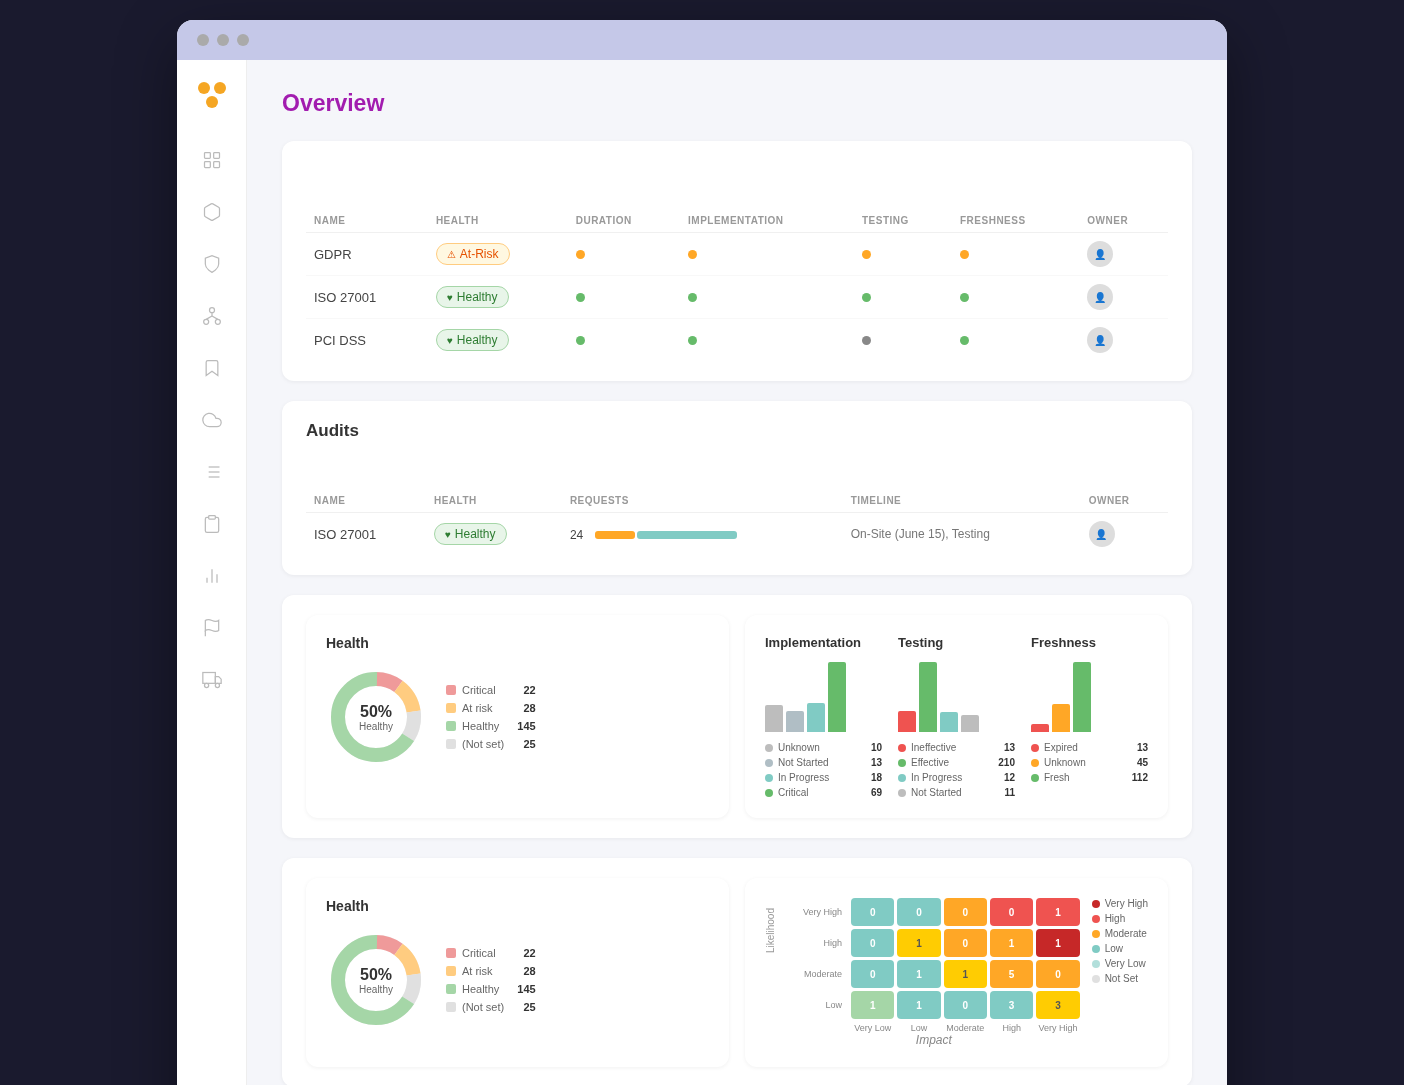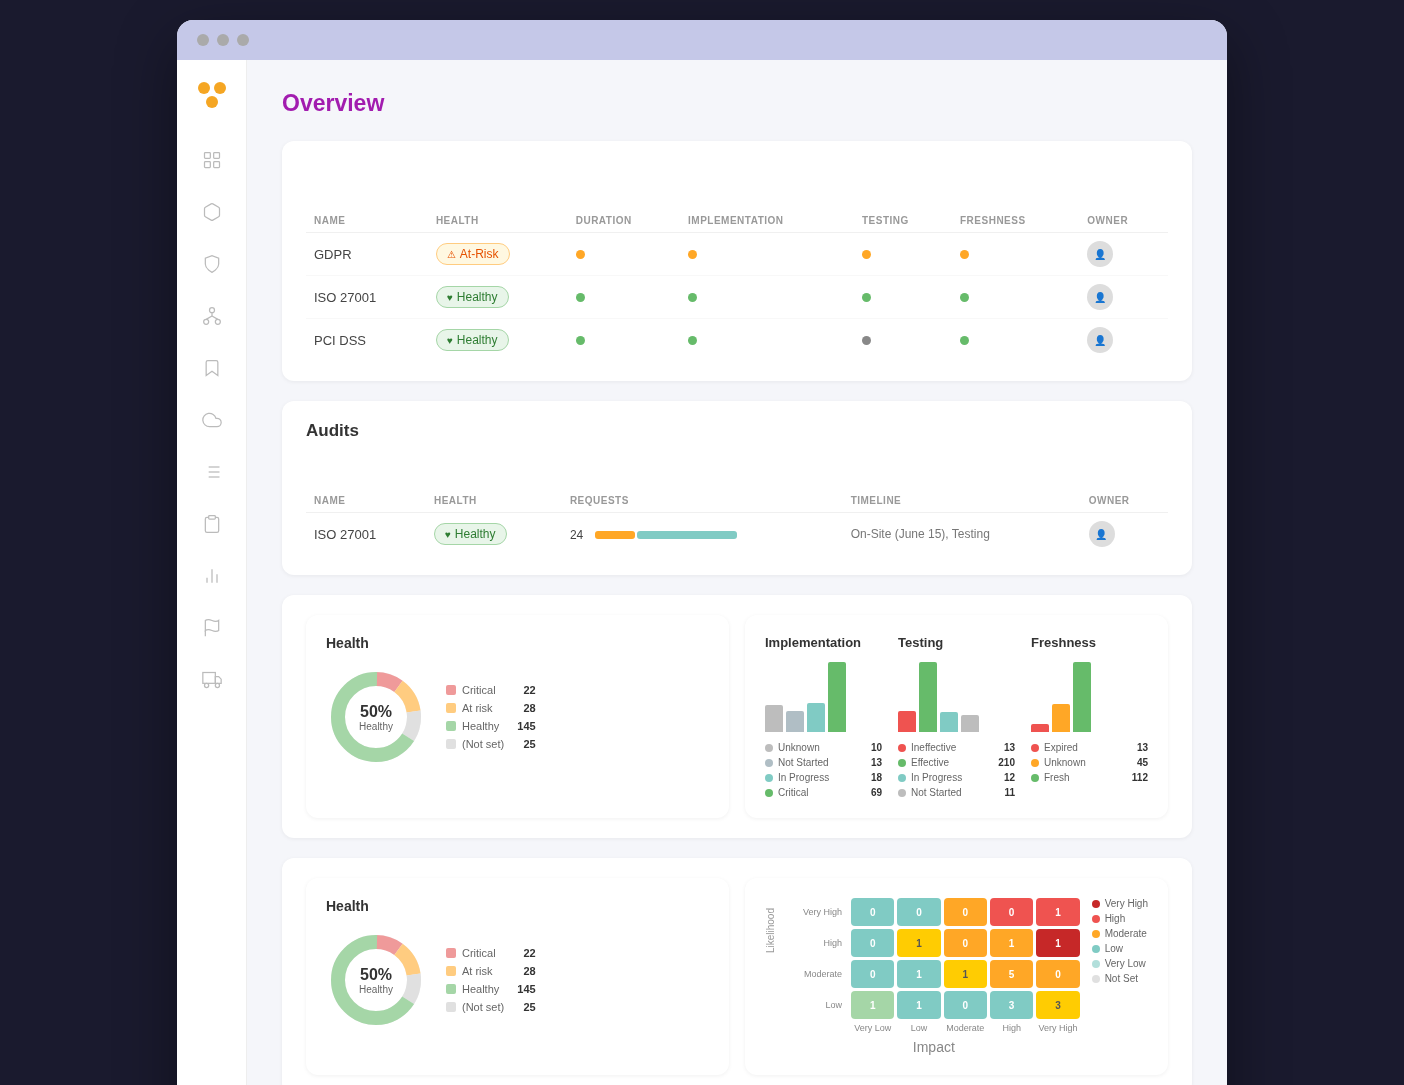--- a/index.html
+++ b/index.html
@@ -325,23 +325,23 @@
     }
 
     .heatmap-x-label {
       font-size: 9px;
       color: #888;
       text-align: center;
     }
 
     .heatmap-x-title {
       text-align: center;
-      font-size: 14px;
+      font-size: 12px;
       color: #888;
-      margin-top: 6px;
+      font-style: italic;
     }
 
     .heatmap-legend {
       display: flex;
       flex-direction: column;
       gap: 4px;
       flex-shrink: 0;
     }
 
     .heatmap-legend-item {

